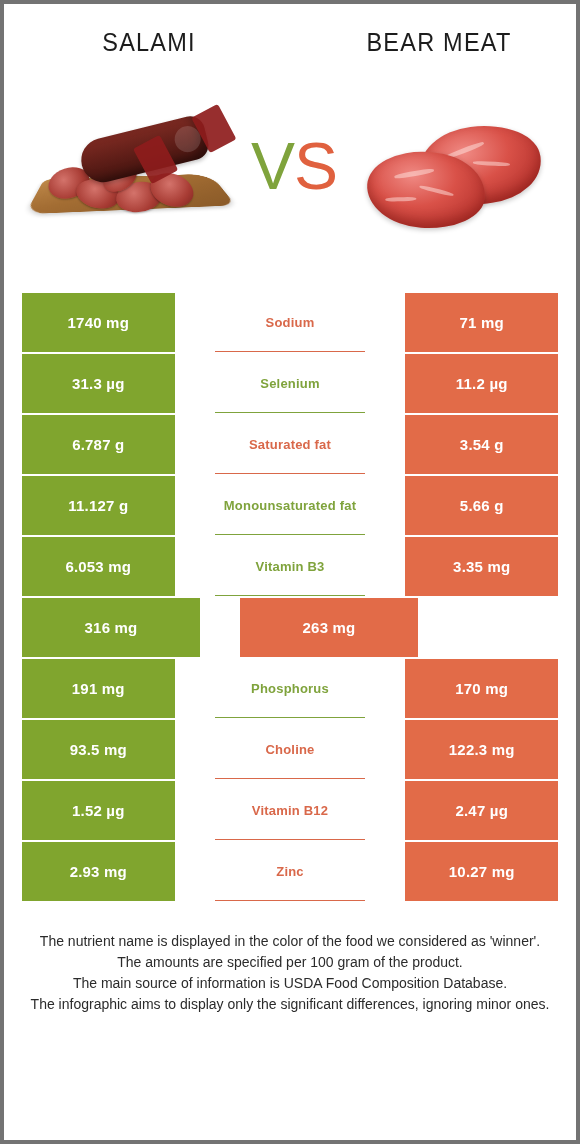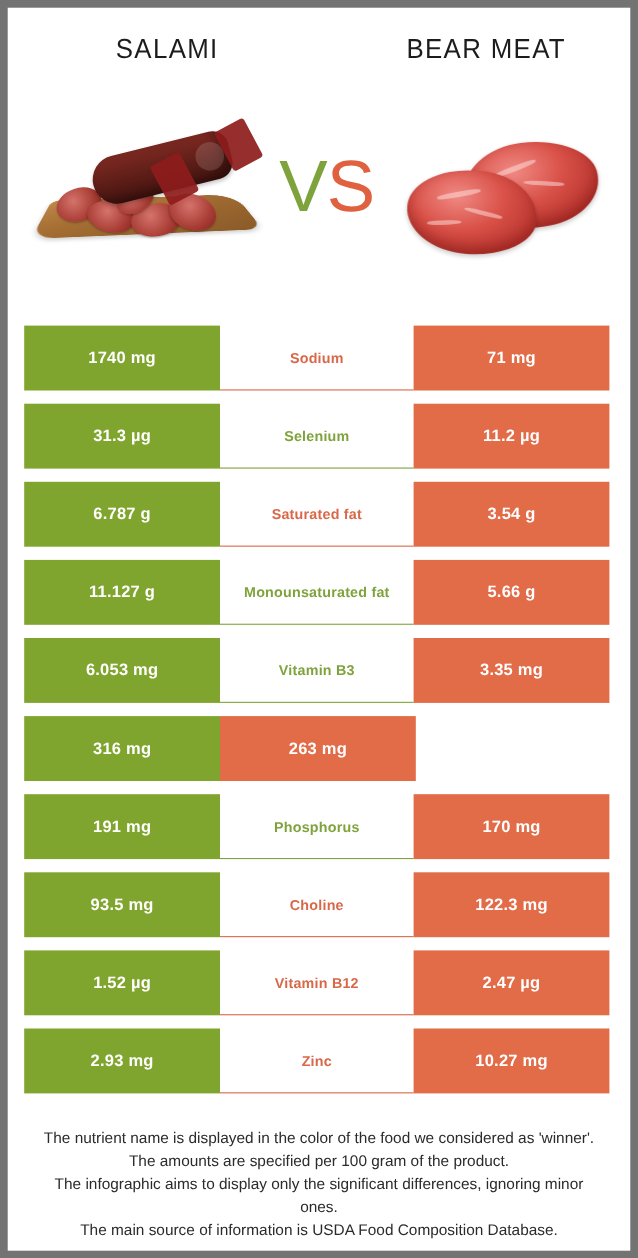--- a/index.html
+++ b/index.html
@@ -9,21 +9,21 @@
     height: 1144px;
     background: #ffffff;
     font-family: "Liberation Sans", sans-serif;
   }
 
   #page {
     position: relative;
     width: 580px;
     height: 1144px;
     background: #ffffff;
-    border: 7px solid #737373;
+    border: 4px solid #737373;
     overflow: hidden;
   }
 
   
   .header {
     position: relative;
     height: 72px;
     display: flex;
     align-items: center;
   }
@@ -140,21 +140,22 @@
   
   .table {
     position: relative;
     width: 536px;
     margin: 0 auto;
     margin-top: 2px;
   }
   .row {
     display: flex;
     height: 59px;
-    margin-bottom: 12px;
+    margin-bottom: 2px;
+    gap: 40px;
   }
   .cell {
     display: flex;
     align-items: center;
     justify-content: center;
     font-size: 15px;
     font-weight: 600;
     letter-spacing: .2px;
     font-family: "Liberation Sans", sans-serif;
   }
@@ -287,17 +288,17 @@
       <div class="row">
         <div class="cell left-val">2.93 mg</div>
         <div class="cell name orange">Zinc</div>
         <div class="cell right-val">10.27 mg</div>
       </div>
     </div>
 
   <div class="footer">
     <p>The nutrient name is displayed in the color of the food we considered as 'winner'.</p>
     <p>The amounts are specified per 100 gram of the product.</p>
+    <p>The main source of information is USDA Food Composition Database.</p>
     <p>The infographic aims to display only the significant differences, ignoring minor ones.</p>
-    <p>The main source of information is USDA Food Composition Database.</p>
   </div>
 
 </div>
 
 </body></html>

